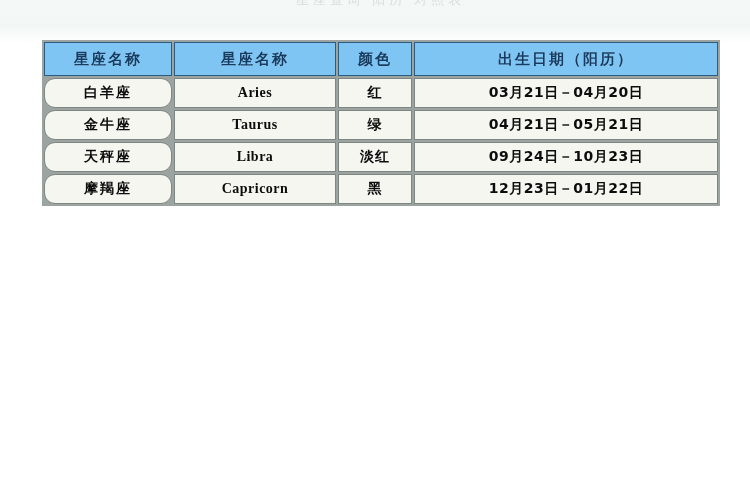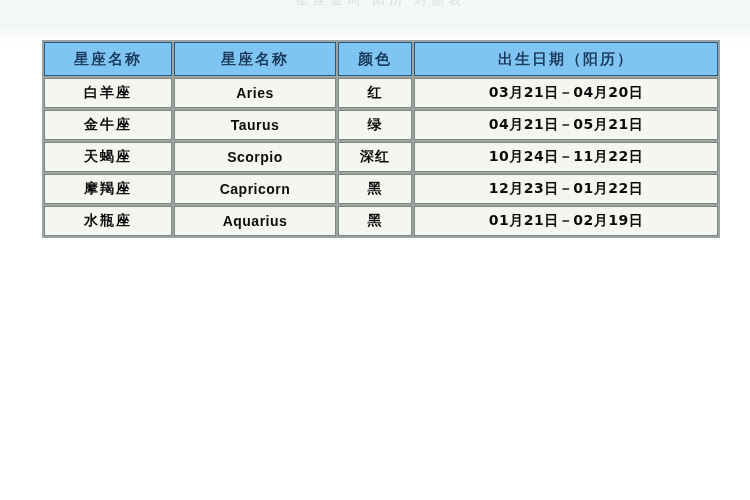--- a/index.html
+++ b/index.html
@@ -88,23 +88,24 @@
     background: #f1f1ec;
     border: 1px solid #7e8784;
     color: #101010;
     font-size: 14px;
     font-weight: bold;
   }
 
   td.cell-name {
     letter-spacing: 2px;
     font-size: 15px;
+    border-radius: 11px;
   }
   td.cell-en {
-    font-family: Liberation Sans, sans-serif;
+    font-family: Liberation Serif, serif;
     font-size: 13px;
     letter-spacing: 0.5px;
     font-weight: bold;
   }
   td.cell-color {
     letter-spacing: 1px;
     font-size: 15px;
   }
   td.cell-date {
     letter-spacing: 0.5px;
@@ -148,34 +149,28 @@
             <td class="cell-color">红</td>
             <td class="cell-date">03月21日－04月20日</td>
           </tr>
           <tr>
             <td class="cell-name">金牛座</td>
             <td class="cell-en">Taurus</td>
             <td class="cell-color">绿</td>
             <td class="cell-date">04月21日－05月21日</td>
           </tr>
           <tr>
-            <td class="cell-name">天蝎座</td>
-            <td class="cell-en">Scorpio</td>
-            <td class="cell-color">深红</td>
-            <td class="cell-date">10月24日－11月22日</td>
+            <td class="cell-name">天秤座</td>
+            <td class="cell-en">Libra</td>
+            <td class="cell-color">淡红</td>
+            <td class="cell-date">09月24日－10月23日</td>
           </tr>
           <tr>
             <td class="cell-name">摩羯座</td>
             <td class="cell-en">Capricorn</td>
             <td class="cell-color">黑</td>
             <td class="cell-date">12月23日－01月22日</td>
-          </tr>
-          <tr>
-            <td class="cell-name">水瓶座</td>
-            <td class="cell-en">Aquarius</td>
-            <td class="cell-color">黑</td>
-            <td class="cell-date">01月21日－02月19日</td>
           </tr>
         </tbody>
     </table>
   </div>
 
 </div>
 
 </body></html>

